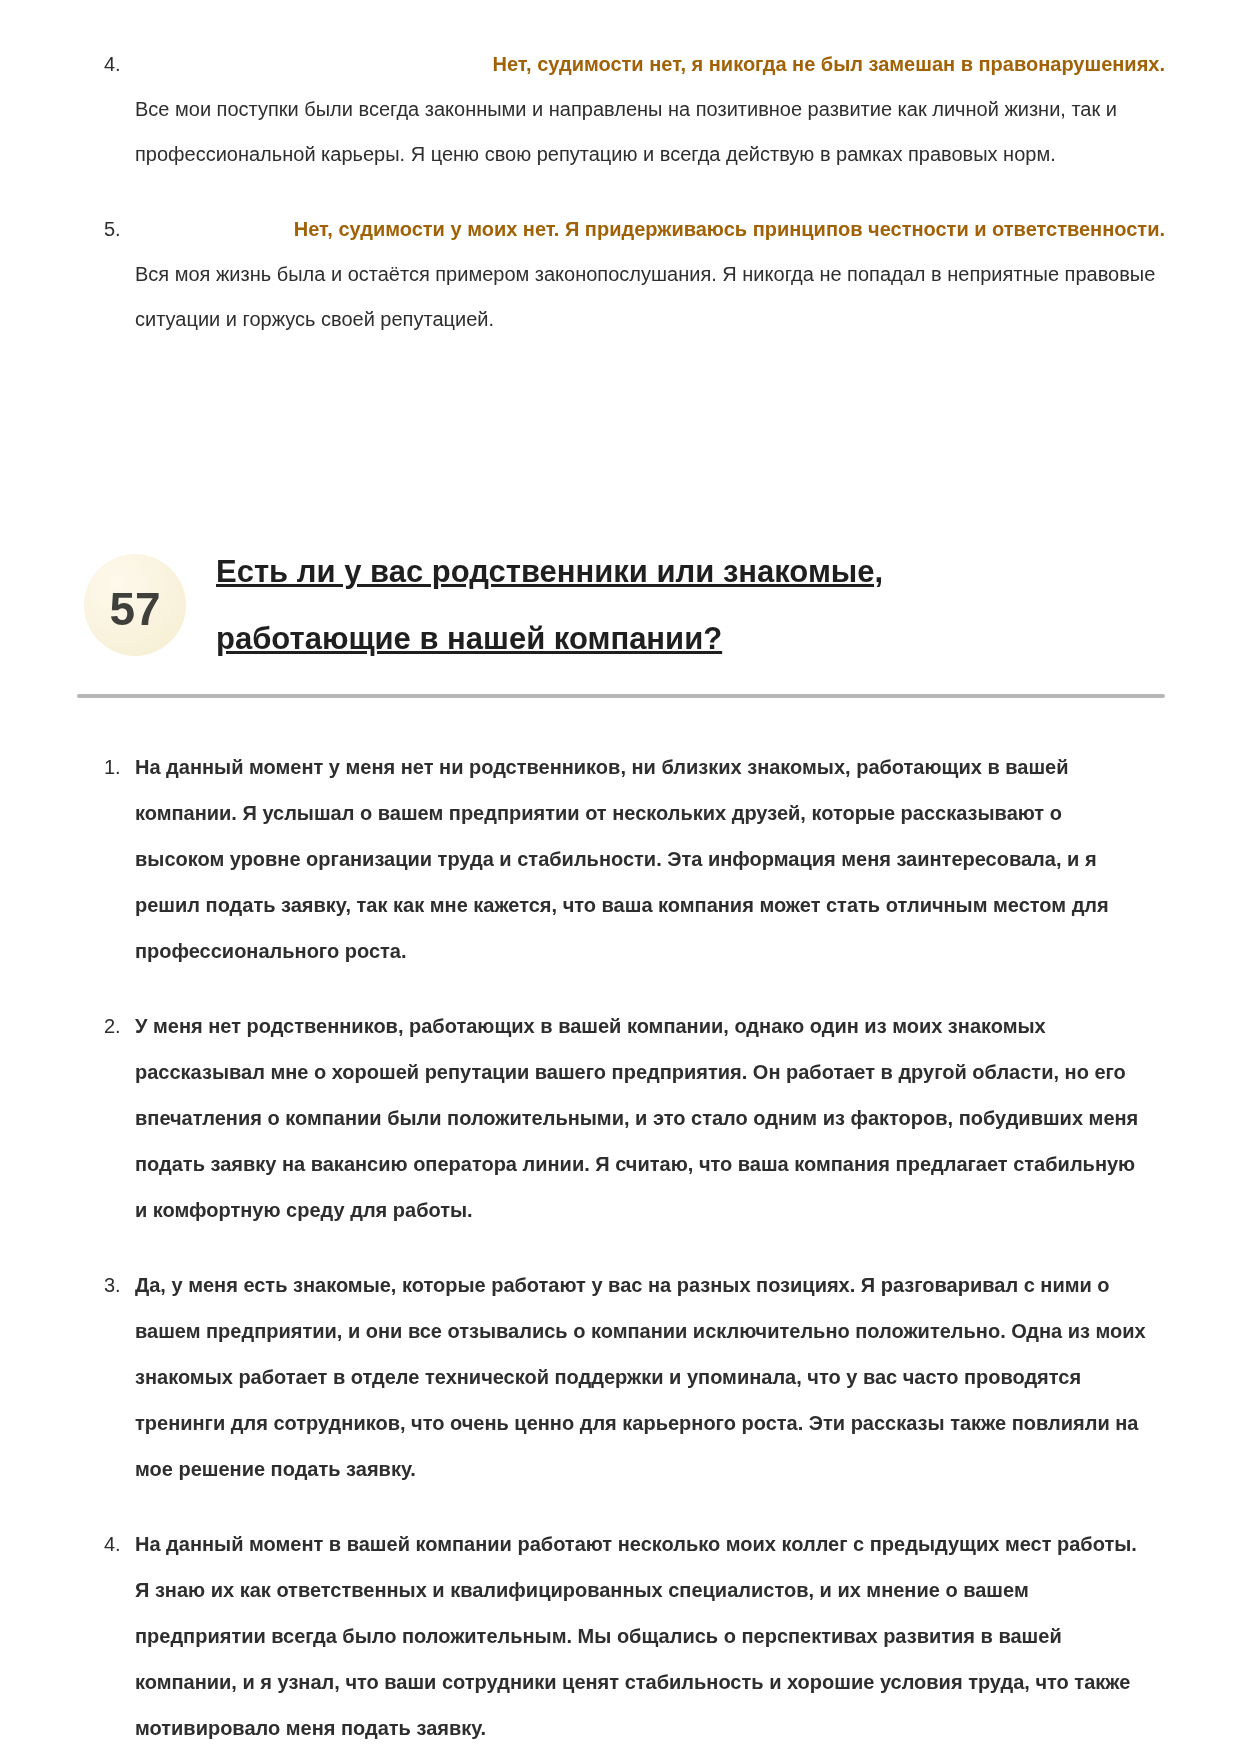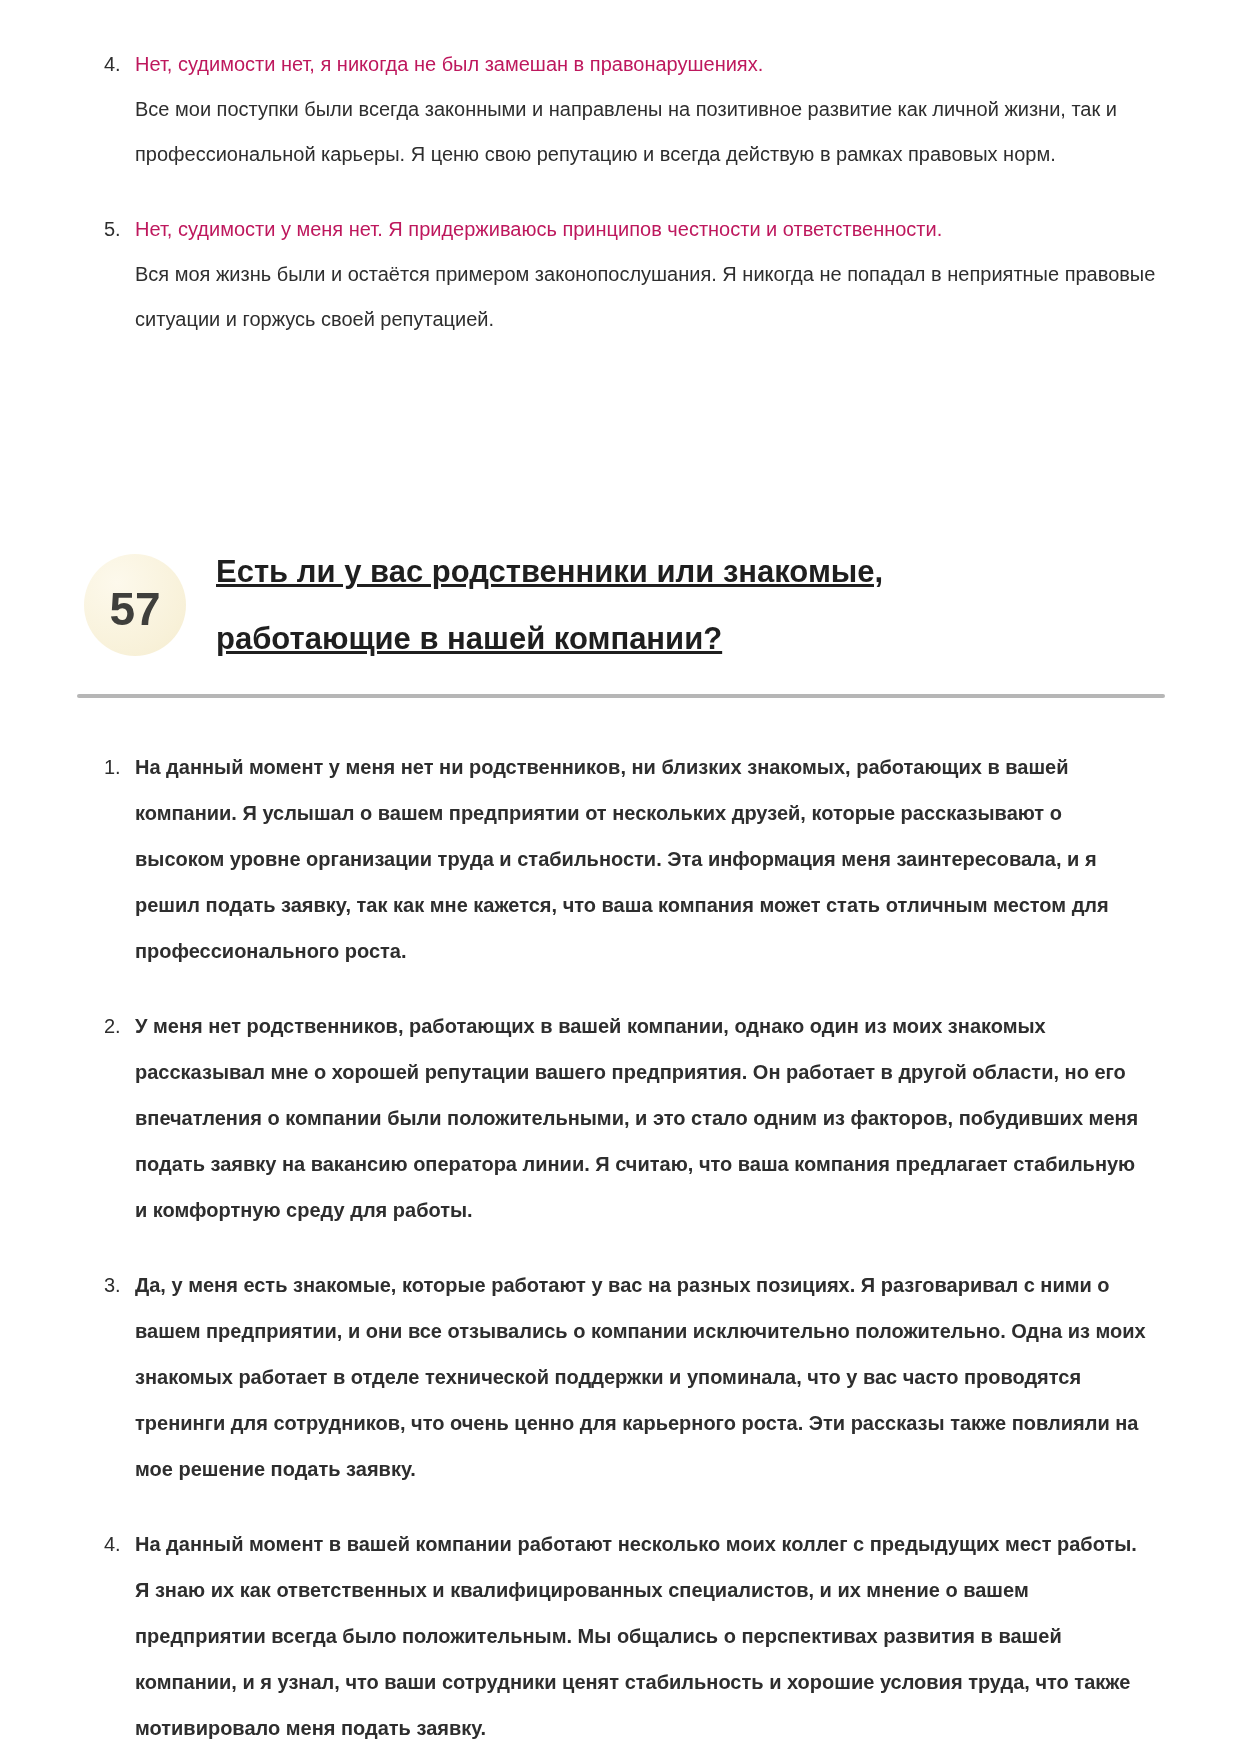--- a/index.html
+++ b/index.html
@@ -26,22 +26,23 @@
     column-gap: 4px;
     margin-bottom: 30px;
     font-size: 20px;
     line-height: 45px;
   }
   .qa-num {
     text-align: left;
     color: #2e2e2e;
   }
   .qa-title {
-    font-weight: 400;
-    color: #be185d;
+    font-weight: 700;
+    color: #a16207;
+    text-align: right;
   }
   .qa-body { color: #2e2e2e; }
 
   
   .question-header {
     margin-top: 196px;
     display: flex;
     align-items: center;
     gap: 30px;
     padding-left: 8px;
@@ -103,22 +104,22 @@
       <div class="qa-num">4.</div>
       <div>
         <div class="qa-title">Нет, судимости нет, я никогда не был замешан в правонарушениях.</div>
         <div class="qa-body">Все мои поступки были всегда законными и направлены на позитивное развитие как личной жизни, так и профессиональной карьеры. Я ценю свою репутацию и всегда действую в рамках правовых норм.</div>
       </div>
     </div>
 
     <div class="qa-item">
       <div class="qa-num">5.</div>
       <div>
-        <div class="qa-title">Нет, судимости у меня нет. Я придерживаюсь принципов честности и ответственности.</div>
-        <div class="qa-body">Вся моя жизнь были и остаётся примером законопослушания. Я никогда не попадал в неприятные правовые ситуации и горжусь своей репутацией.</div>
+        <div class="qa-title">Нет, судимости у моих нет. Я придерживаюсь принципов честности и ответственности.</div>
+        <div class="qa-body">Вся моя жизнь была и остаётся примером законопослушания. Я никогда не попадал в неприятные правовые ситуации и горжусь своей репутацией.</div>
       </div>
     </div>
 
   </div>
 
   <div class="question-header">
     <div class="question-badge">
       <span>57</span>
     </div>
     <div class="question-title">Есть ли у вас родственники или знакомые, работающие в нашей компании?</div>

